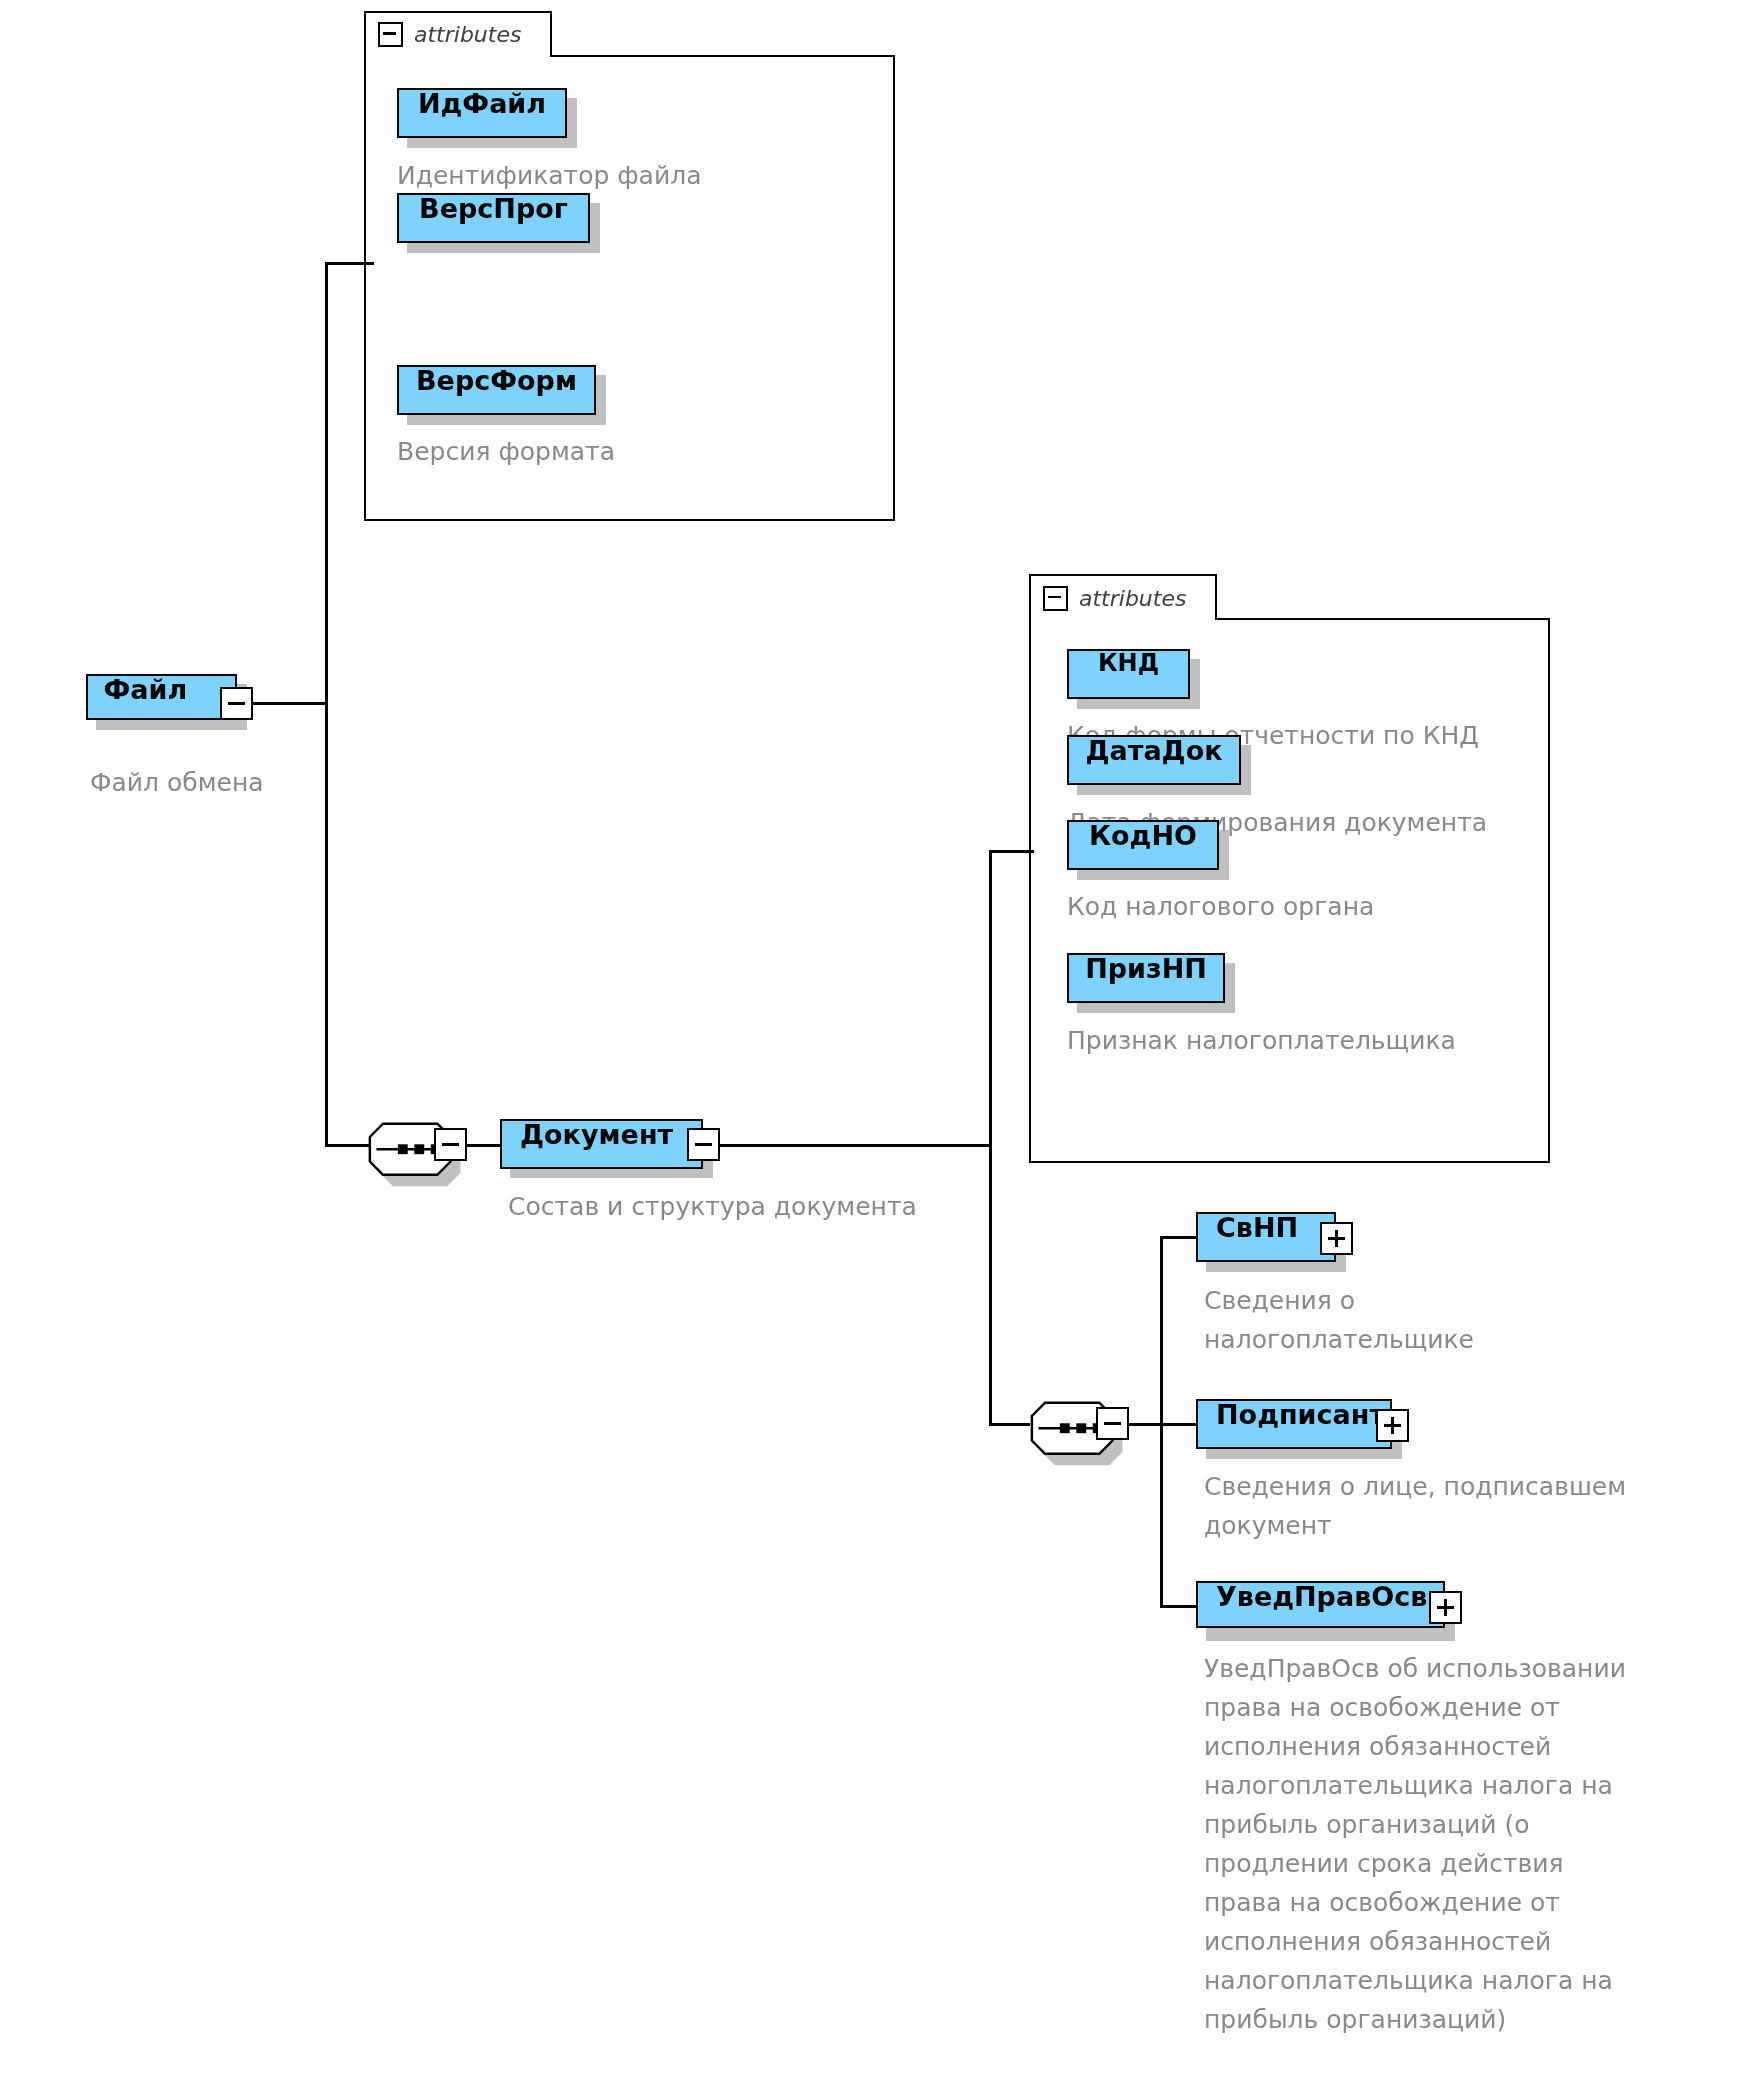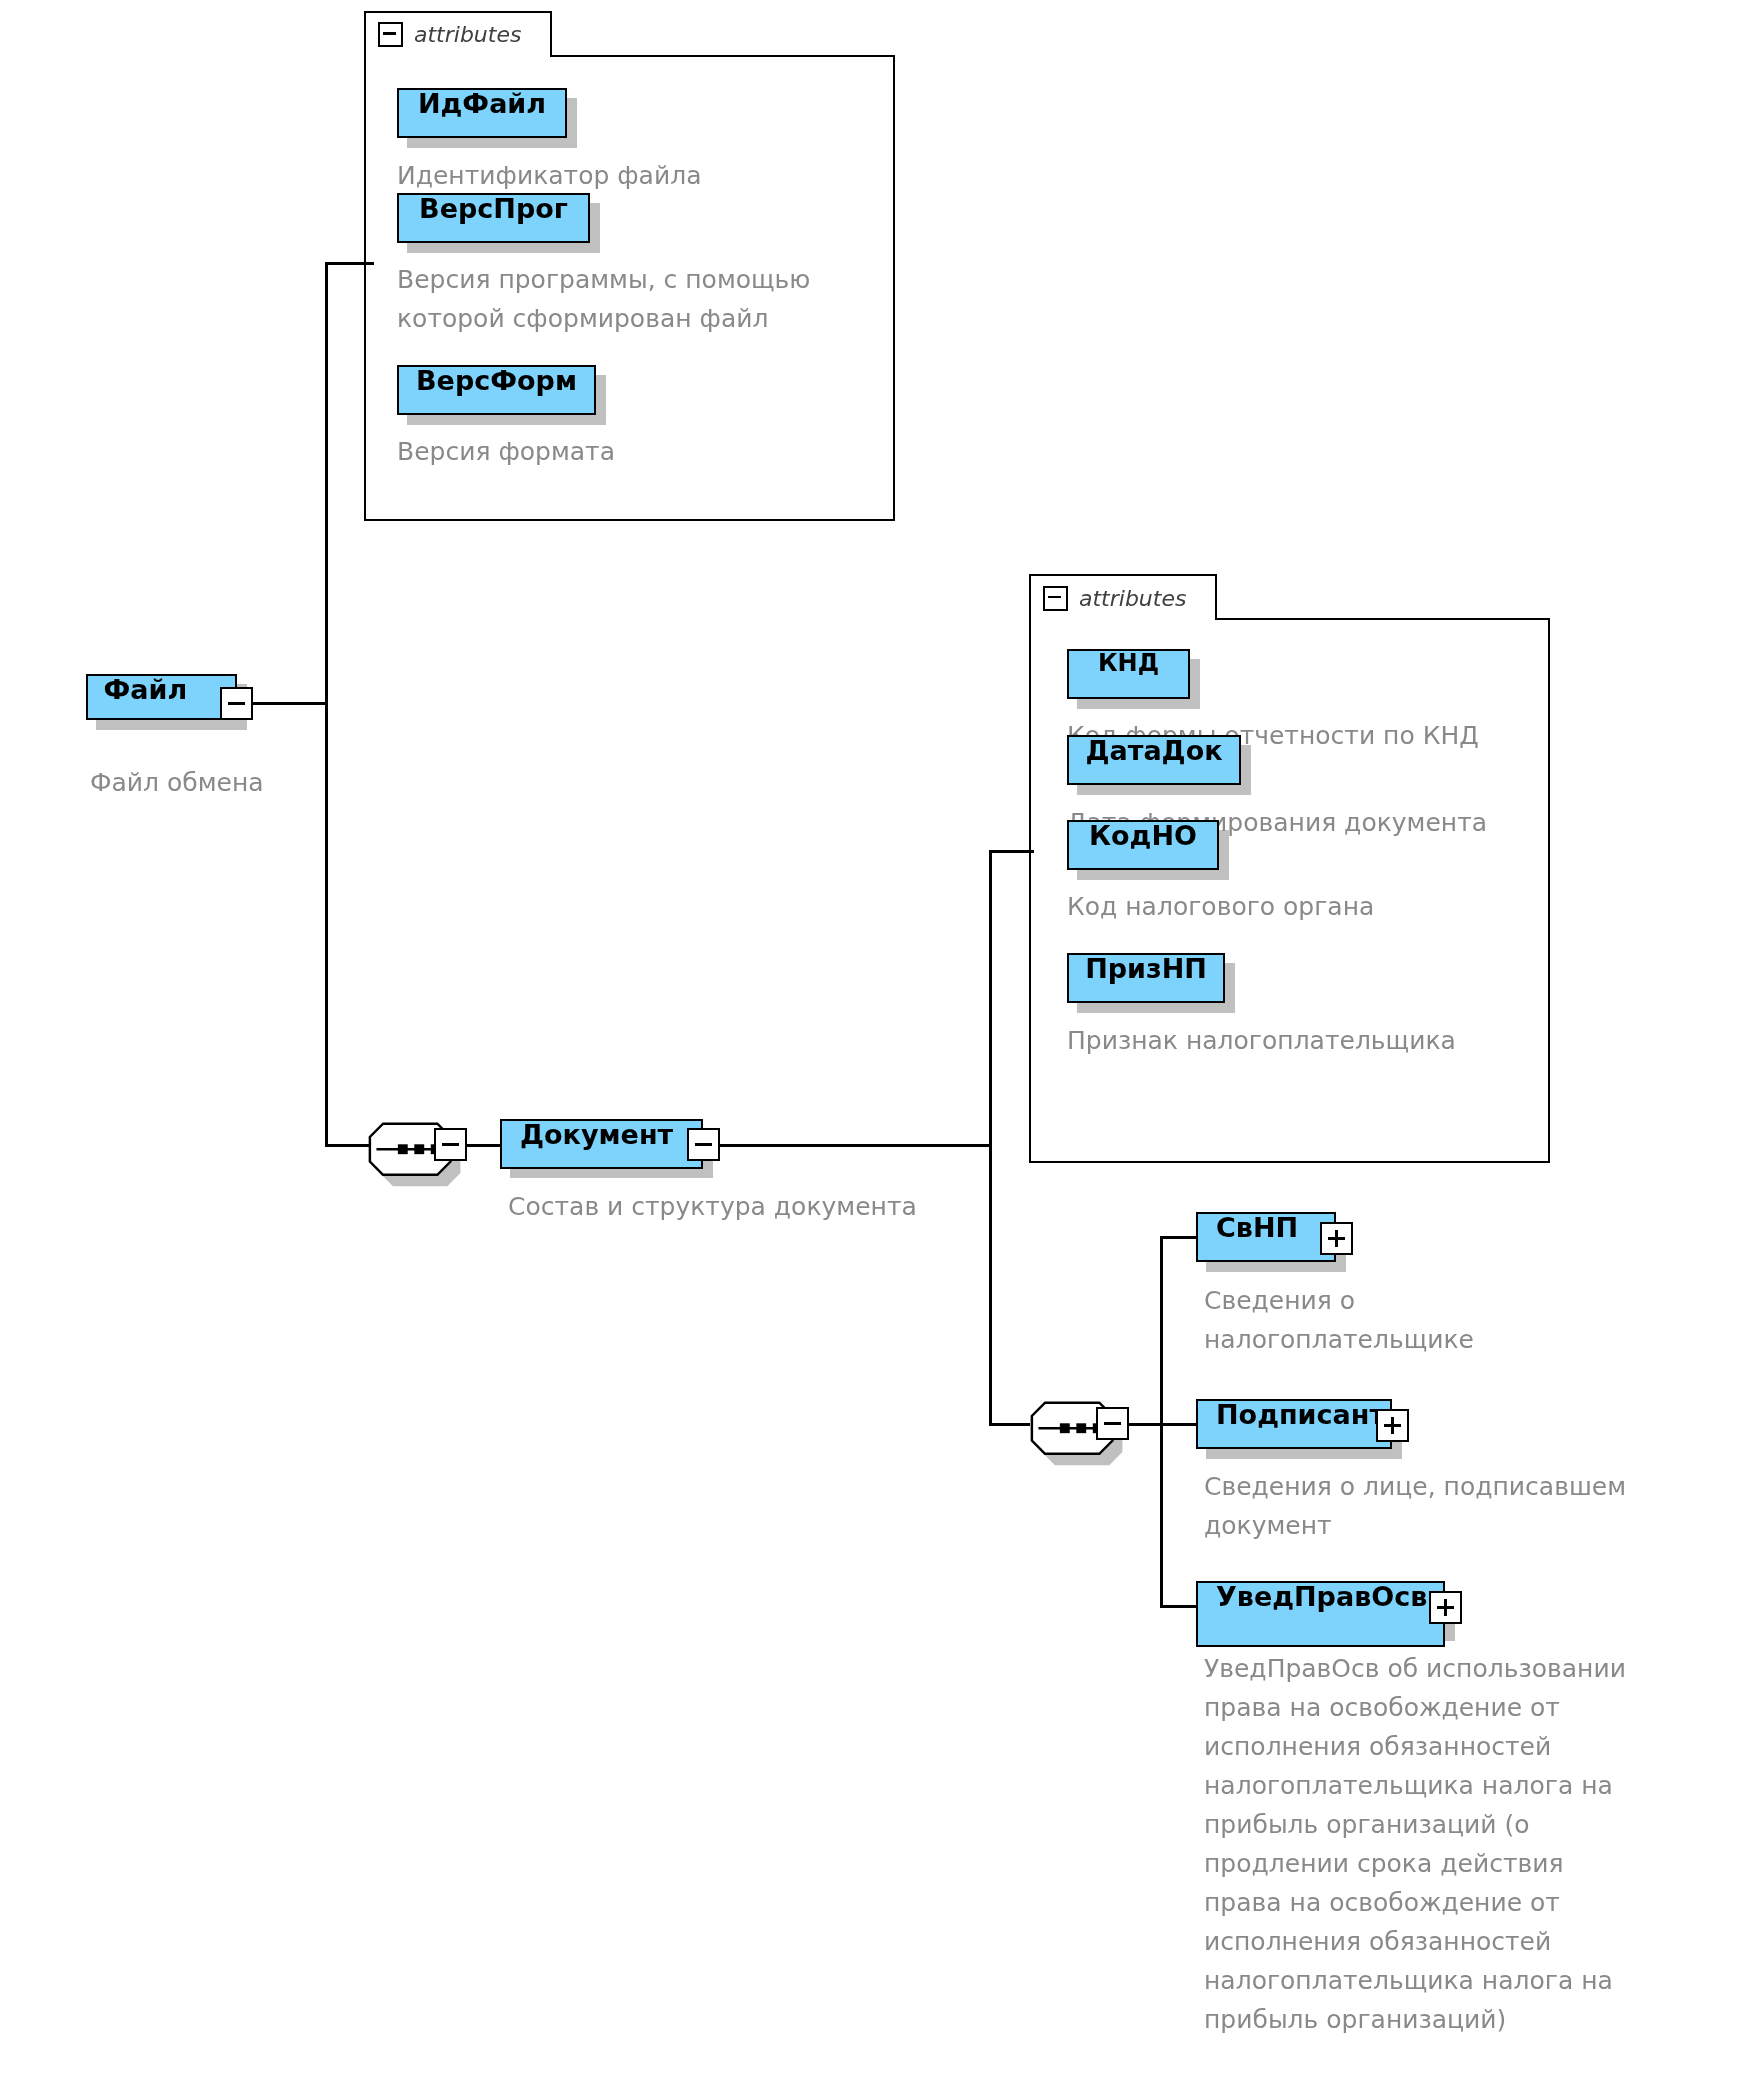--- a/index.html
+++ b/index.html
@@ -159,22 +159,20 @@
     <div class="node-shadow" style="left:43px;top:87px;width:170px;height:50px;"></div>
     <div class="node" style="left:33px;top:77px;width:170px;height:50px;justify-content:center;">
       <span class="label" style="font-size:27px;">ИдФайл</span>
     </div>
     <div class="desc" style="left:33px;top:145px;width:493px;">Идентификатор файла</div>
 
     <div class="node-shadow" style="left:43px;top:192px;width:193px;height:50px;"></div>
     <div class="node" style="left:33px;top:182px;width:193px;height:50px;justify-content:center;">
       <span class="label" style="font-size:27px;">ВерсПрог</span>
     </div>
-    <div class="desc" style="left:33px;top:249px;width:493px;">Версия программы, с помощью
-которой сформирован файл</div>
 
     <div class="node-shadow" style="left:43px;top:364px;width:199px;height:50px;"></div>
     <div class="node" style="left:33px;top:354px;width:199px;height:50px;justify-content:center;">
       <span class="label" style="font-size:27px;">ВерсФорм</span>
     </div>
     <div class="desc" style="left:33px;top:421px;width:493px;">Версия формата</div>
   </div>
 
   <div class="seq" style="left:360px;top:1117px;">
     <svg width="107" height="76" viewBox="0 0 130 92">
@@ -265,21 +263,21 @@
     <span class="label" style="font-size:27px;">Подписант</span>
   </div>
   <div class="toggle" style="left:1376px;top:1409px;width:33px;height:33px;">
     <span class="bar-h"></span>
     <span class="bar-v"></span>
   </div>
   <div class="desc" style="left:1204px;top:1467px;width:510px;">Сведения о лице, подписавшем
 документ</div>
 
   <div class="node-shadow" style="left:1206px;top:1591px;width:249px;height:50px;"></div>
-  <div class="node" style="left:1196px;top:1581px;width:249px;height:66px;padding-left:18px;">
+  <div class="node" style="left:1196px;top:1581px;width:249px;height:47px;padding-left:18px;">
     <span class="label" style="font-size:27px;">УведПравОсв</span>
   </div>
   <div class="toggle" style="left:1429px;top:1591px;width:33px;height:33px;">
     <span class="bar-h"></span>
     <span class="bar-v"></span>
   </div>
   <div class="desc" style="left:1204px;top:1649px;width:510px;">УведПравОсв об использовании
 права на освобождение от
 исполнения обязанностей
 налогоплательщика налога на

